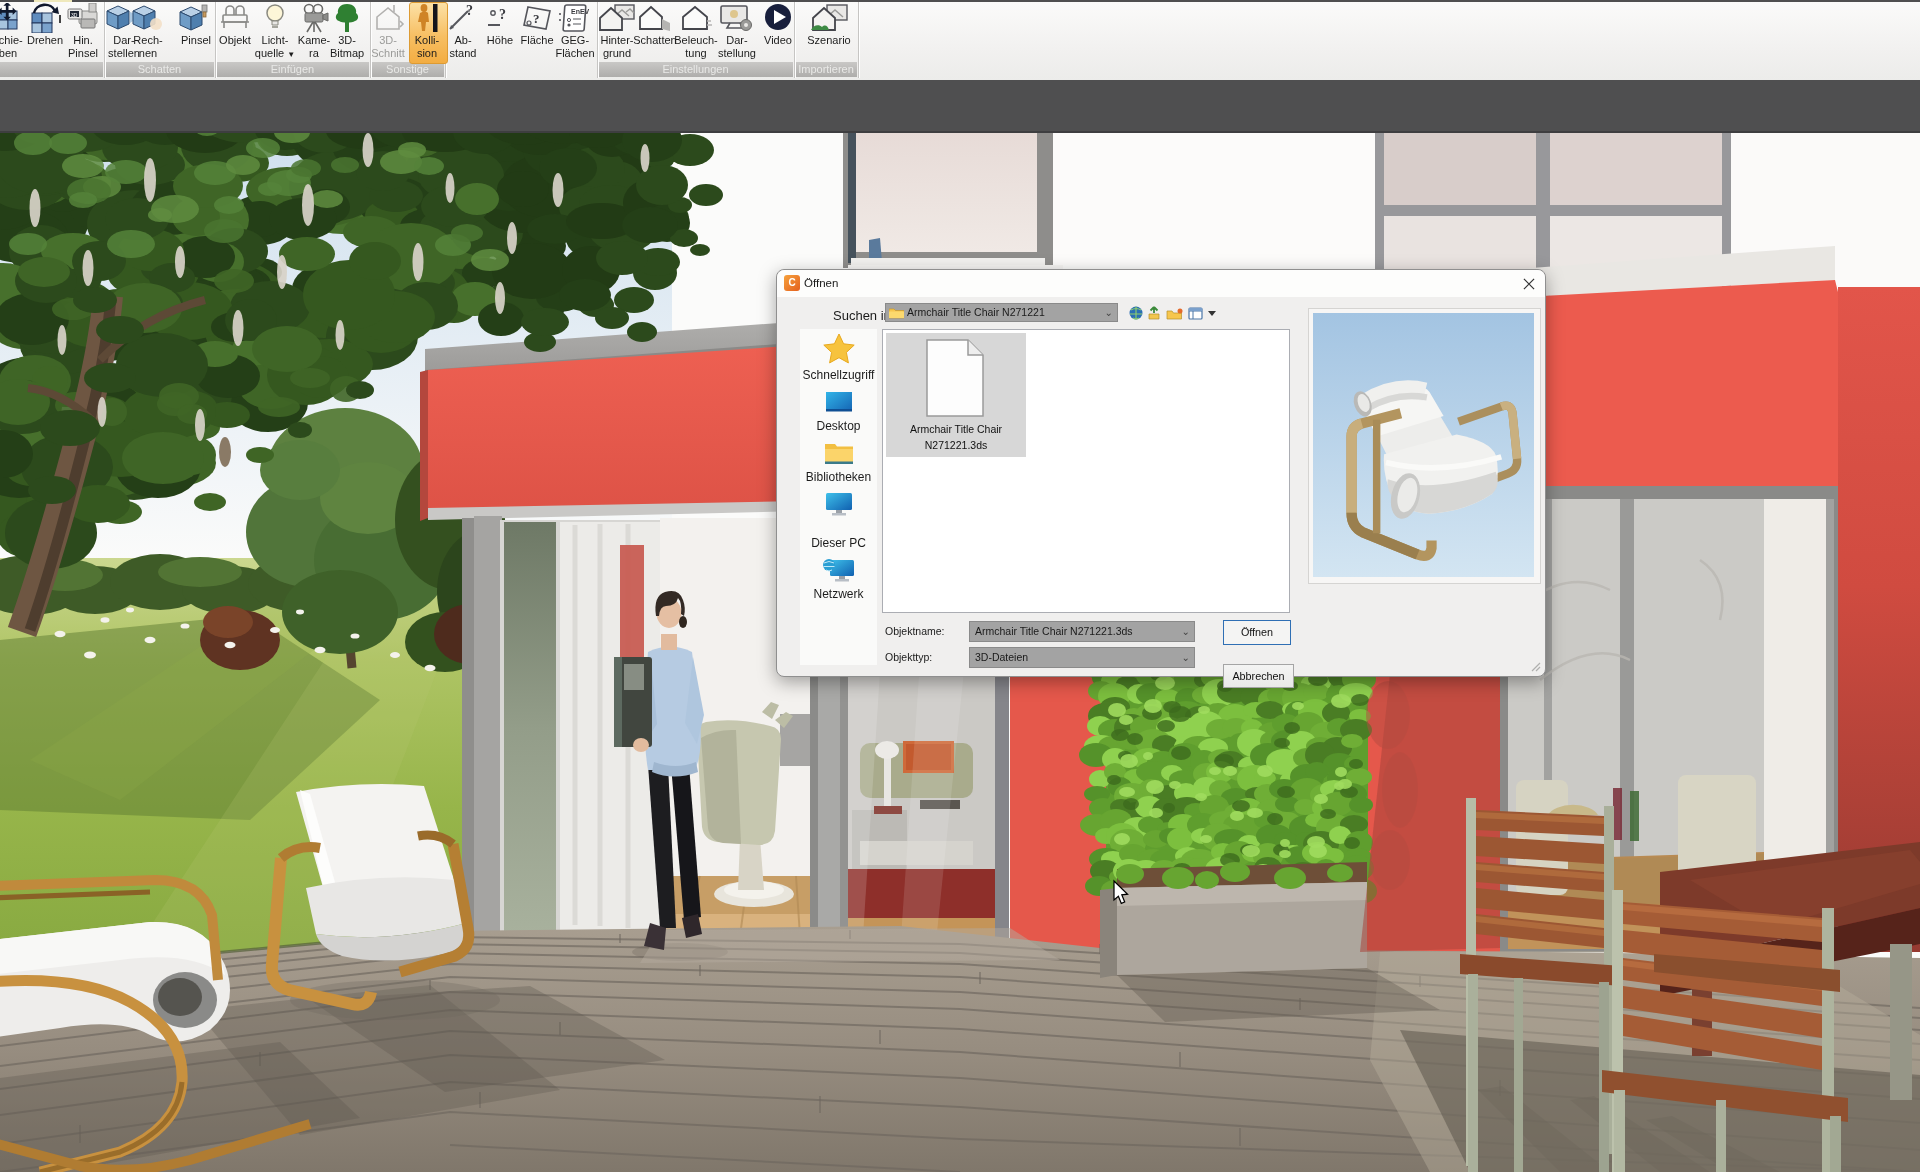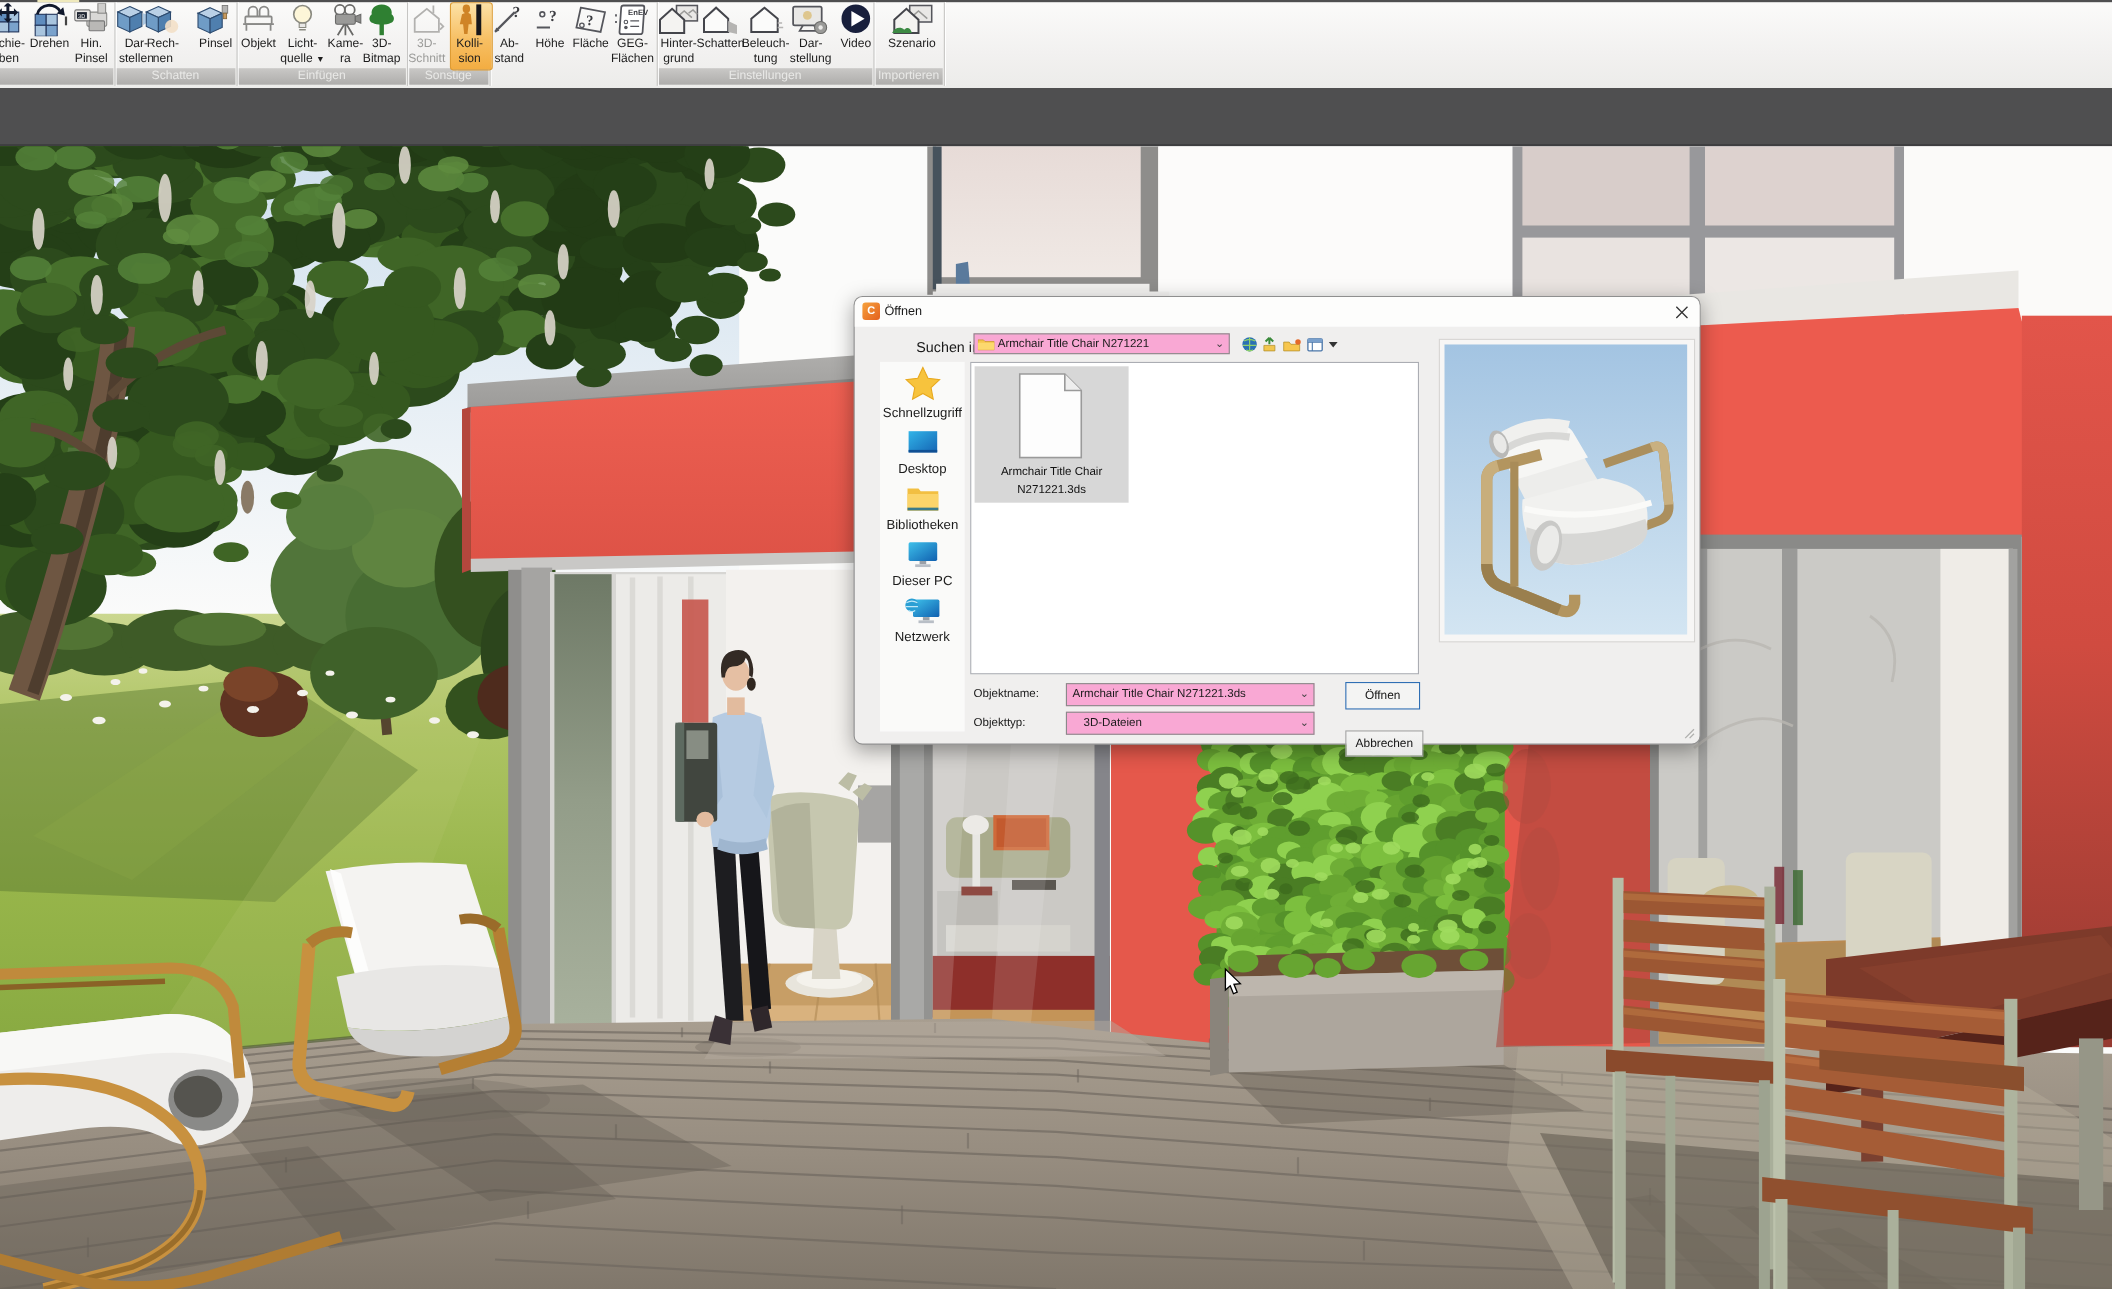--- a/index.html
+++ b/index.html
@@ -9,21 +9,21 @@
 color:#e9e9e7;font-size:11px;text-align:center;line-height:15px;}
 .gsep{position:absolute;top:2px;width:1px;height:76px;background:#c6c5c3;box-shadow:1px 0 0 #fff;}
 .itm{position:absolute;top:3px;width:64px;text-align:center;font-size:11px;color:#1c1c1c;line-height:13px;}
 .itm .lb{margin-top:1px;}
 .ic{display:block;margin:0 auto;}
 #darkbar{position:absolute;left:0;top:80px;width:1920px;height:53px;background:#4f4f50;border-bottom:2px solid #3e3e40;box-sizing:border-box;}
 #scene{position:absolute;left:0;top:133px;}
 #dlg{position:absolute;left:776px;top:269px;width:770px;height:408px;background:#f0efee;border:1px solid #8f8f8f;
 border-radius:8px;box-shadow:0 5px 18px rgba(0,0,0,.35);box-sizing:border-box;font-size:10.5px;color:#1a1a1a;}
 #dlg .abs{position:absolute;}
-.combo{position:absolute;background:#f9a8d4;border:1px solid #8a8a8a;box-sizing:border-box;font-size:10.5px;
+.combo{position:absolute;background:#a3a3a3;border:1px solid #8a8a8a;box-sizing:border-box;font-size:10.5px;
 line-height:17px;white-space:nowrap;overflow:hidden;}
 .combo .chev{position:absolute;right:4px;top:0;color:#444;font-size:10px;}
 .btn{position:absolute;background:linear-gradient(#f4f4f3,#e9e9e8);border:1px solid #a5a5a5;box-sizing:border-box;
 text-align:center;font-size:10.8px;color:#111;}
 </style></head>
 <body>
 <div id="ribbon">
 <div style="position:absolute;left:0;top:0;width:1920px;height:2px;background:#4f4f50"></div>
 <div style="position:absolute;left:34px;top:0;width:38px;height:2px;background:#efe9bc"></div>
 <div class="grp" style="left:0;width:104px">
@@ -1389,21 +1389,21 @@
 <div style="margin-top:1px">Bibliotheken</div>
 <svg width="30" height="25" viewBox="0 0 30 25" style="margin-top:8px">
         <rect x="2" y="1" width="26" height="17" rx="1.5" fill="url(#mon2)"></rect>
         <linearGradient id="mon2" x1="0" y1="0" x2="1" y2="1">
           <stop offset="0" stop-color="#3ec0ea"></stop>
           <stop offset="1" stop-color="#1060b0"></stop>
         </linearGradient>
         <rect x="12" y="18" width="6" height="3" fill="#9aa0a8"></rect>
         <rect x="8" y="21" width="14" height="2.5" fill="#b8bec6"></rect>
       </svg>
-<div style="margin-top:1px">Dieser PC</div>
+<div style="margin-top:16px">Dieser PC</div>
 <svg width="34" height="26" viewBox="0 0 34 26" style="margin-top:8px">
         <rect x="8" y="2" width="24" height="16" rx="1.5" fill="url(#mon3)"></rect>
         <linearGradient id="mon3" x1="0" y1="0" x2="1" y2="1">
           <stop offset="0" stop-color="#3ec0ea"></stop>
           <stop offset="1" stop-color="#1060b0"></stop>
         </linearGradient>
         <rect x="17" y="18" width="6" height="3" fill="#9aa0a8"></rect>
         <rect x="13" y="21" width="14" height="2.5" fill="#b8bec6"></rect>
         <circle cx="7" cy="7" r="6" fill="#2a9fd4"></circle>
         <path d="M2,5 q5,-3 10,0 M1.5,8.5 h11 M4,12 q3,2 6,0" stroke="#bfe8f8" stroke-width="1" fill="none"></path>
@@ -1466,18 +1466,18 @@
 <path d="M46,108 Q35,111 35,122 L35,204" fill="none" stroke="#c8ae7c" stroke-width="11"></path>
 <path d="M35,204 Q35,219 47,225 L106,249" fill="none" stroke="#9a7f4e" stroke-width="11"></path>
 <path d="M62,104 L62,226" stroke="#a98c58" stroke-width="8"></path>
 </g>
 </svg>
 
 <div class="abs" style="left:108px;top:355px;">Objektname:</div>
 <div class="combo" style="left:192px;top:351px;width:226px;height:21px;line-height:19px;"><span style="margin-left:5px">Armchair Title Chair N271221.3ds</span><span class="chev">⌄</span></div>
 <div class="btn" style="left:446px;top:350px;width:68px;height:25px;line-height:22px;border:1.5px solid #2f6fb4;background:#f4f4f3;">Öffnen</div>
 <div class="abs" style="left:108px;top:381px;">Objekttyp:</div>
-<div class="combo" style="left:192px;top:377px;width:226px;height:21px;line-height:19px;"><span style="margin-left:15px">3D-Dateien</span><span class="chev">⌄</span></div>
+<div class="combo" style="left:192px;top:377px;width:226px;height:21px;line-height:19px;"><span style="margin-left:5px">3D-Dateien</span><span class="chev">⌄</span></div>
 <div class="btn" style="left:446px;top:394px;width:71px;height:24px;line-height:22px;">Abbrechen</div>
 <svg class="abs" style="left:754px;top:392px" width="10" height="10" viewBox="0 0 10 10">
       <path d="M9,1 L1,9 M9,5 L5,9" stroke="#b0b0ae" stroke-width="1.2"></path>
     </svg>
 </div>
 
 </body></html>

